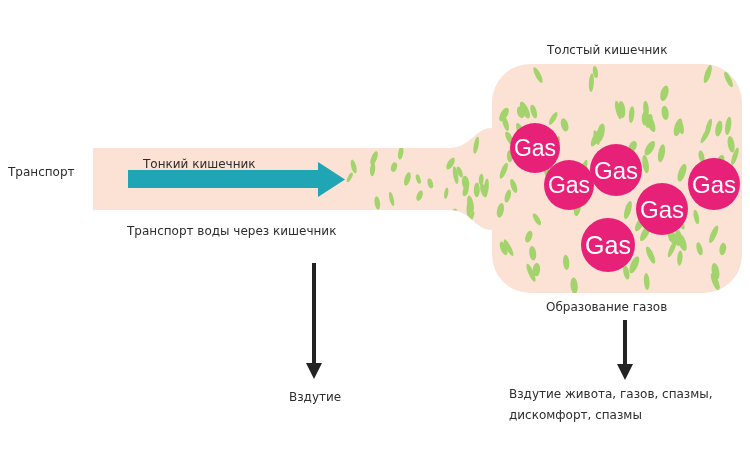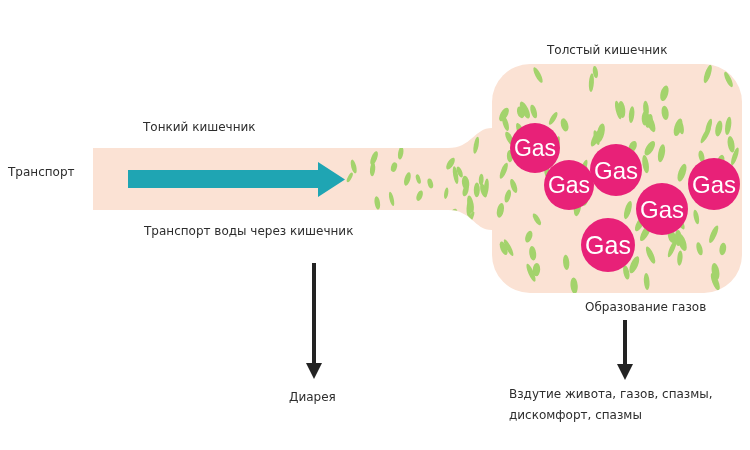--- a/index.html
+++ b/index.html
@@ -13,23 +13,23 @@
   #diagram-svg{position:absolute;left:0;top:0;}
   .lbl{
     position:absolute;
     color:#2d2d2d;
     font-size:12px;
     line-height:20px;
     white-space:nowrap;
   }
   .lbl-carbohydrates{left:8px;top:162px;}
   .lbl-small-intestine{left:143px;top:117px;}
-  .lbl-water-transport{left:127px;top:221px;margin-left:17px;}
+  .lbl-water-transport{left:127px;top:221px;}
   .lbl-large-intestine{left:547px;top:40px;}
-  .lbl-gas-formation{left:585px;top:297px;}
+  .lbl-gas-formation{left:546px;top:297px;}
   .lbl-diarrhea{left:289px;top:387px;}
   .lbl-symptoms{left:509px;top:384px;white-space:normal;width:245px;line-height:21px;}
   .gas-text{
     font-family:"Liberation Sans","DejaVu Sans",sans-serif;
     font-weight:300;
     fill:#ffffff;
   }
 </style>
 </head>
 <body>
@@ -199,23 +199,23 @@
       <line x1="314" y1="263" x2="314" y2="366" stroke-width="4" stroke="#232323"></line>
       <polygon points="306,363 322,363 314,379" fill="#232323"></polygon>
     </g>
     <g id="down-arrow-symptoms">
       <line x1="625" y1="320" x2="625" y2="367" stroke-width="4" stroke="#232323"></line>
       <polygon points="617,364 633,364 625,380" fill="#232323"></polygon>
     </g>
   </svg>
 
   <div class="lbl lbl-carbohydrates" style="color: rgb(45, 45, 45);">Транспорт</div>
-  <div class="lbl lbl-small-intestine" style="color: rgb(45, 45, 45);">Тонкий кишечник</div>
+  <div class="lbl lbl-small-intestine" style="color: rgb(45, 45, 45); margin-top: 37px;">Тонкий кишечник</div>
   <div class="lbl lbl-water-transport" style="color: rgb(45, 45, 45);">Транспорт воды через кишечник</div>
   <div class="lbl lbl-large-intestine" style="color: rgb(45, 45, 45);">Толстый кишечник</div>
   <div class="lbl lbl-gas-formation" style="color: rgb(45, 45, 45);">Образование газов</div>
-  <div class="lbl lbl-diarrhea" style="color: rgb(45, 45, 45);">Диарея</div>
+  <div class="lbl lbl-diarrhea" style="color: rgb(45, 45, 45);">Вздутие</div>
   <div class="lbl lbl-symptoms" style="color: rgb(45, 45, 45);">
     <span>Вздутие живота, газов, спазмы,</span><br>
     <span>дискомфорт, спазмы</span>
   </div>
 
 </div>
 
 </body></html>

